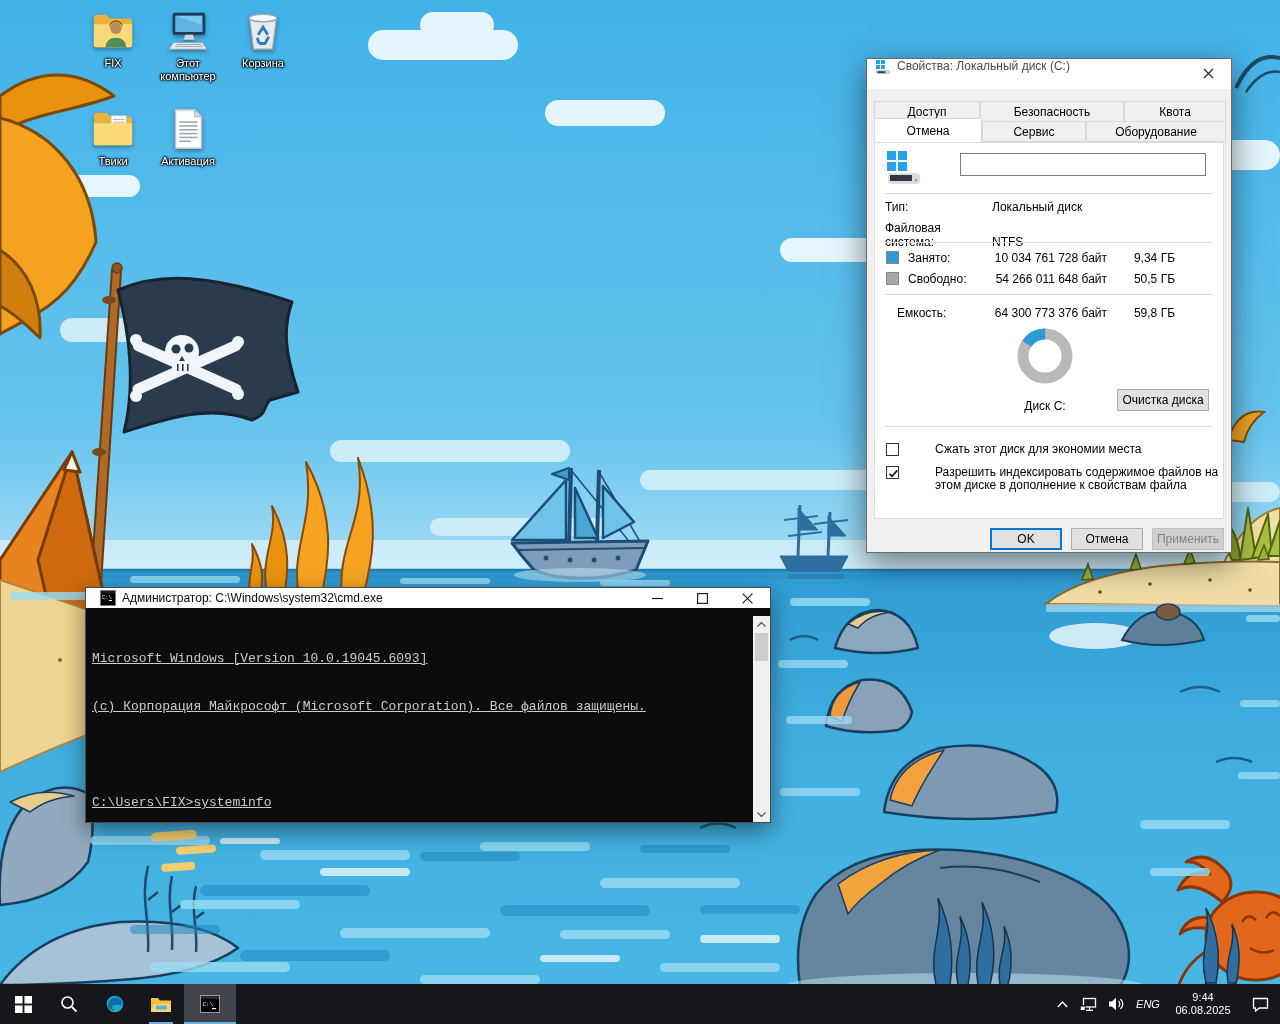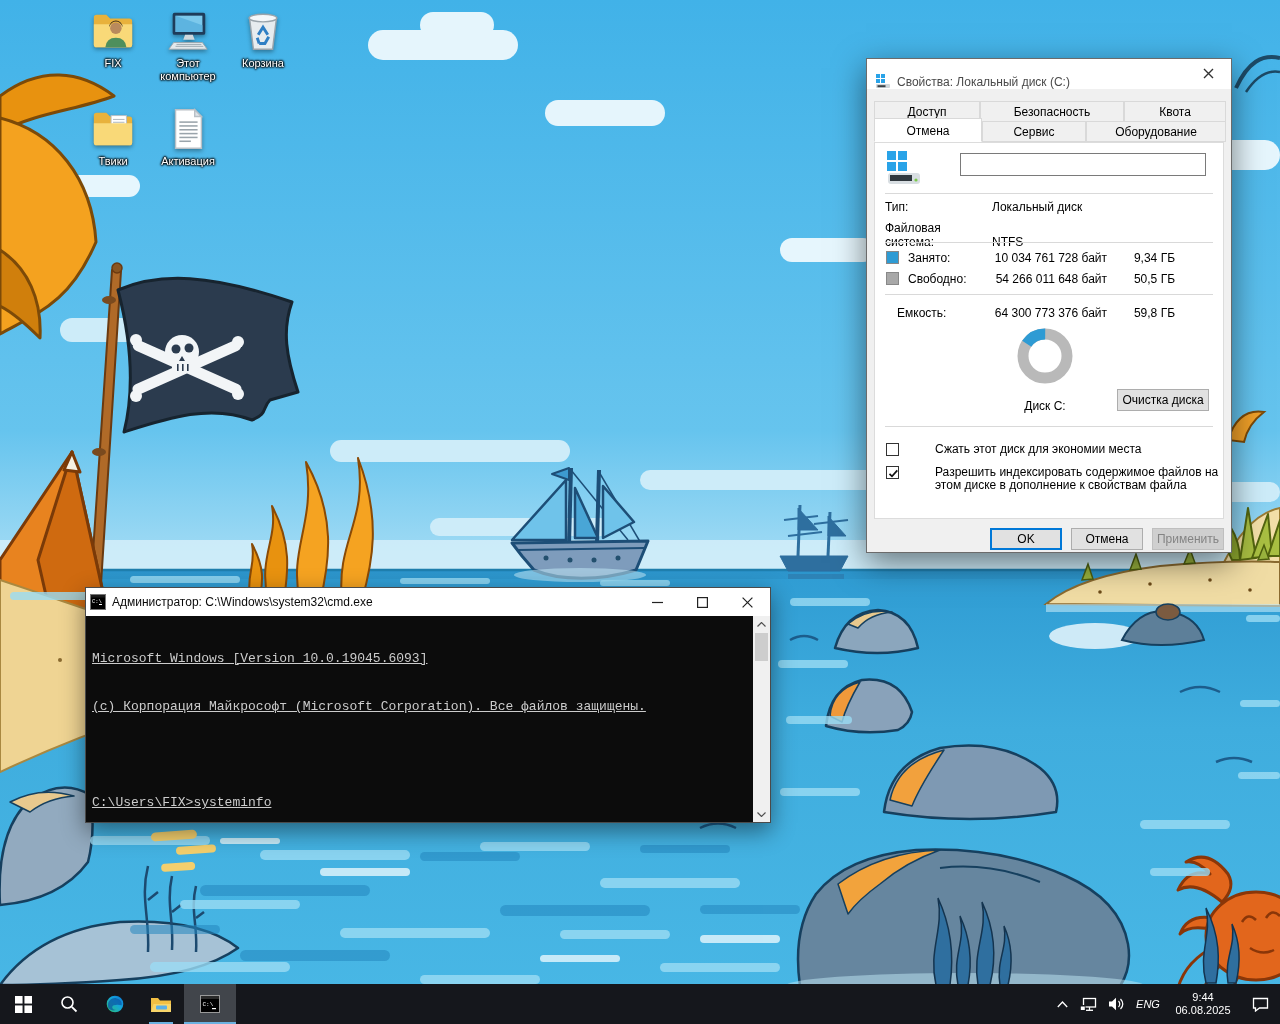--- a/index.html
+++ b/index.html
@@ -10,21 +10,21 @@
 
   
   .dicon { position:absolute; width:78px; text-align:center; z-index:1; cursor:default; }
   .dicon svg { display:block; margin:0 auto; filter:drop-shadow(0 2px 2px rgba(0,0,0,.35)); }
   .dlabel { margin-top:3px; font-size:11px; color:#fff; line-height:13px;
             text-shadow:0 1px 2px #000, 1px 0 2px #000, -1px 0 2px #000, 0 -1px 2px #000; }
 
   
   .dialog { position:absolute; left:866px; top:58px; width:366px; height:495px; z-index:3;
             background:#f0f0f0; border:1px solid #6b6b6b; box-shadow:0 10px 30px rgba(0,0,0,.5); font-size:12px; }
-  .dlg-titlebar { height:30px; background:#fff; display:flex; align-items:flex-end; padding-left:8px; position:relative; }
+  .dlg-titlebar { height:30px; background:#fff; display:flex; align-items:flex-start; padding-left:8px; position:relative; }
   .dlg-title { font-size:12px; color:#4a4a4a; margin-left:6px; }
   .dlg-close { position:absolute; right:0; top:0; width:45px; height:29px; display:flex; align-items:center; justify-content:center; background:transparent; border:none; }
   .dlg-body { position:absolute; top:30px; left:0; right:0; bottom:0; background:#f0f0f0; }
   .tabs { position:absolute; left:7px; top:12px; width:352px; }
   .tabrow { display:flex; }
   .tab { height:21px; line-height:20px; text-align:center; background:#f0f0f0;
          border:1px solid #d9d9d9; font-size:12px; color:#000; }
   .tabrow.back .tab:nth-child(1){width:106px;} .tabrow.back .tab:nth-child(2){width:144px;} .tabrow.back .tab:nth-child(3){width:102px;}
   .tabrow.front { margin-top:-1px; }
   .tabrow.front .tab:nth-child(1){width:108px;} .tabrow.front .tab:nth-child(2){width:104px;} .tabrow.front .tab:nth-child(3){width:140px;}
@@ -48,21 +48,21 @@
   .cbbox { position:absolute; left:0; top:0; width:13px; height:13px; background:#fff; border:1px solid #333; }
   .cbtext { display:block; margin-left:20px; width:305px; line-height:13px; }
   .dlg-buttons { position:absolute; right:7px; top:439px; display:flex; gap:9px; }
   .dlg-buttons .btn { width:72px; height:22px; }
   .btn.focused { border:1px solid #0078d7; box-shadow:inset 0 0 0 1px #0078d7; }
   .btn.disabled { background:#cfcfcf; border-color:#bfbfbf; color:#848484; }
 
   
   .cmd { position:absolute; left:85px; top:587px; width:686px; height:236px; z-index:2;
          background:#0c0c0c; border:1px solid #4a4a4a; box-shadow:0 8px 22px rgba(0,0,0,.45); }
-  .cmd-titlebar { height:28px; background:#fff; display:flex; align-items:center; padding-left:4px; }
+  .cmd-titlebar { height:20px; background:#fff; display:flex; align-items:center; padding-left:14px; }
   .cmd-title { font-size:12px; color:#0a0a0a; margin-left:6px; }
   .cmd-controls { margin-left:auto; display:flex; height:28px; }
   .cmd-ctl { width:45px; height:28px; display:flex; align-items:center; justify-content:center; background:transparent; border:none; }
   .cmd-body { position:absolute; top:28px; left:0; right:17px; bottom:0; padding:3px 0 0 6px;
               font-family:"Liberation Mono","DejaVu Sans Mono",monospace; font-size:13px; line-height:16px;
               color:#cccccc; white-space:pre; overflow:hidden; }
   .cmd-line { height:16px;text-decoration:underline; }
   .cmd-scrollbar { position:absolute; top:28px; right:0; width:17px; bottom:0; background:#f0f0f0; }
   .sb-arrow { position:absolute; left:0; width:17px; height:16px; display:flex; align-items:center; justify-content:center; background:#f0f0f0; border:none; }
   .sb-arrow.up { top:0; } .sb-arrow.down { bottom:0; }

